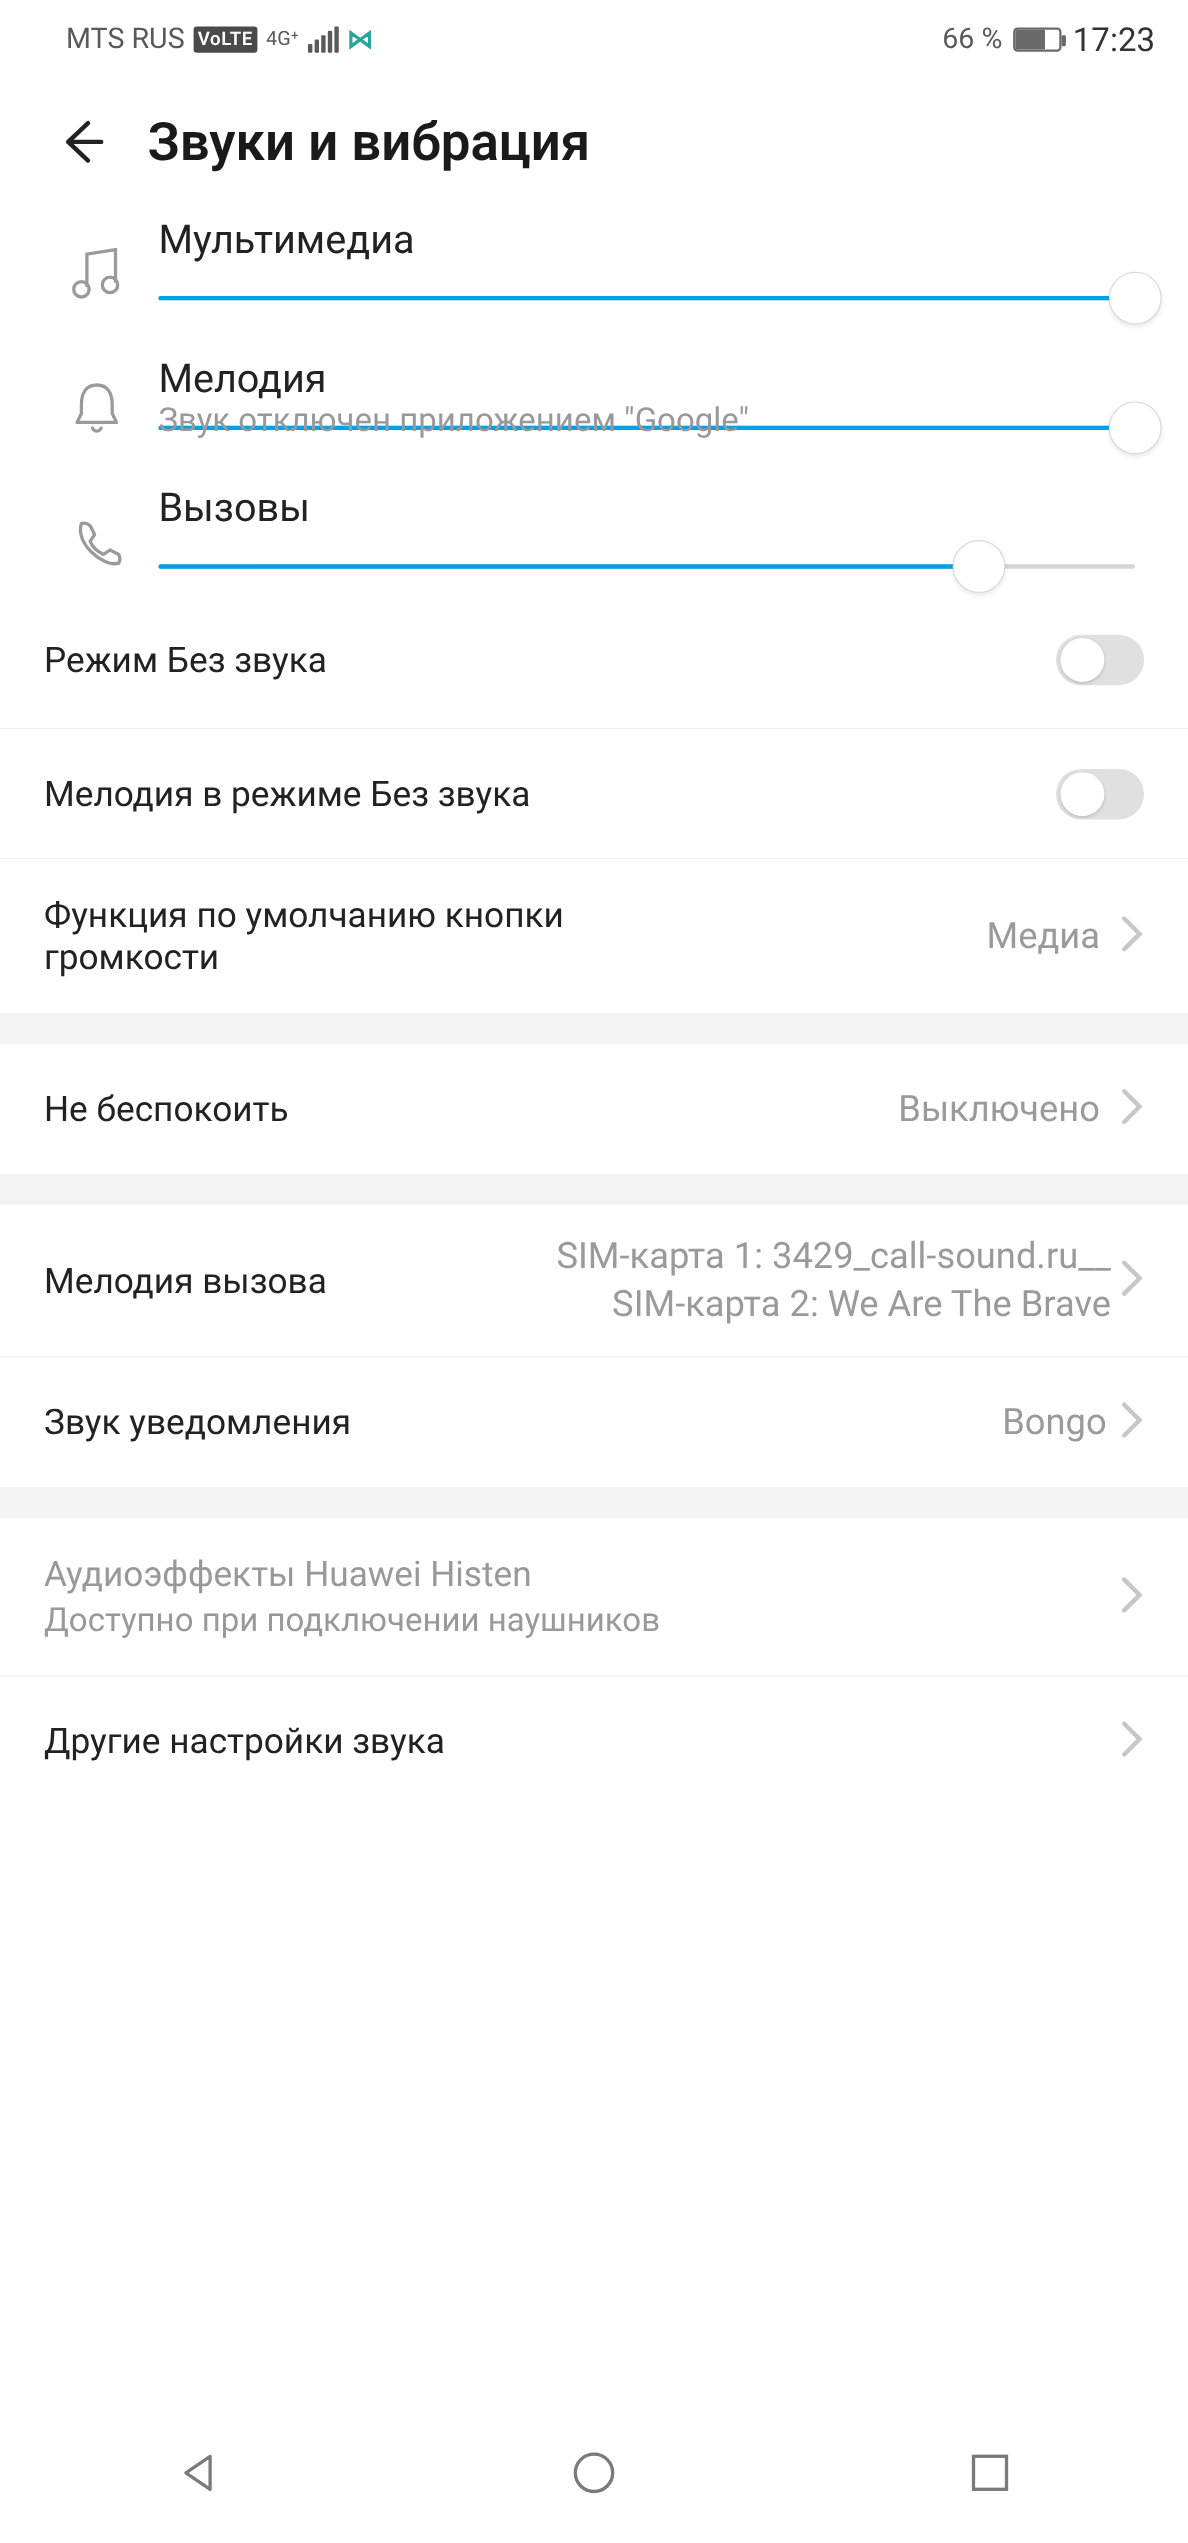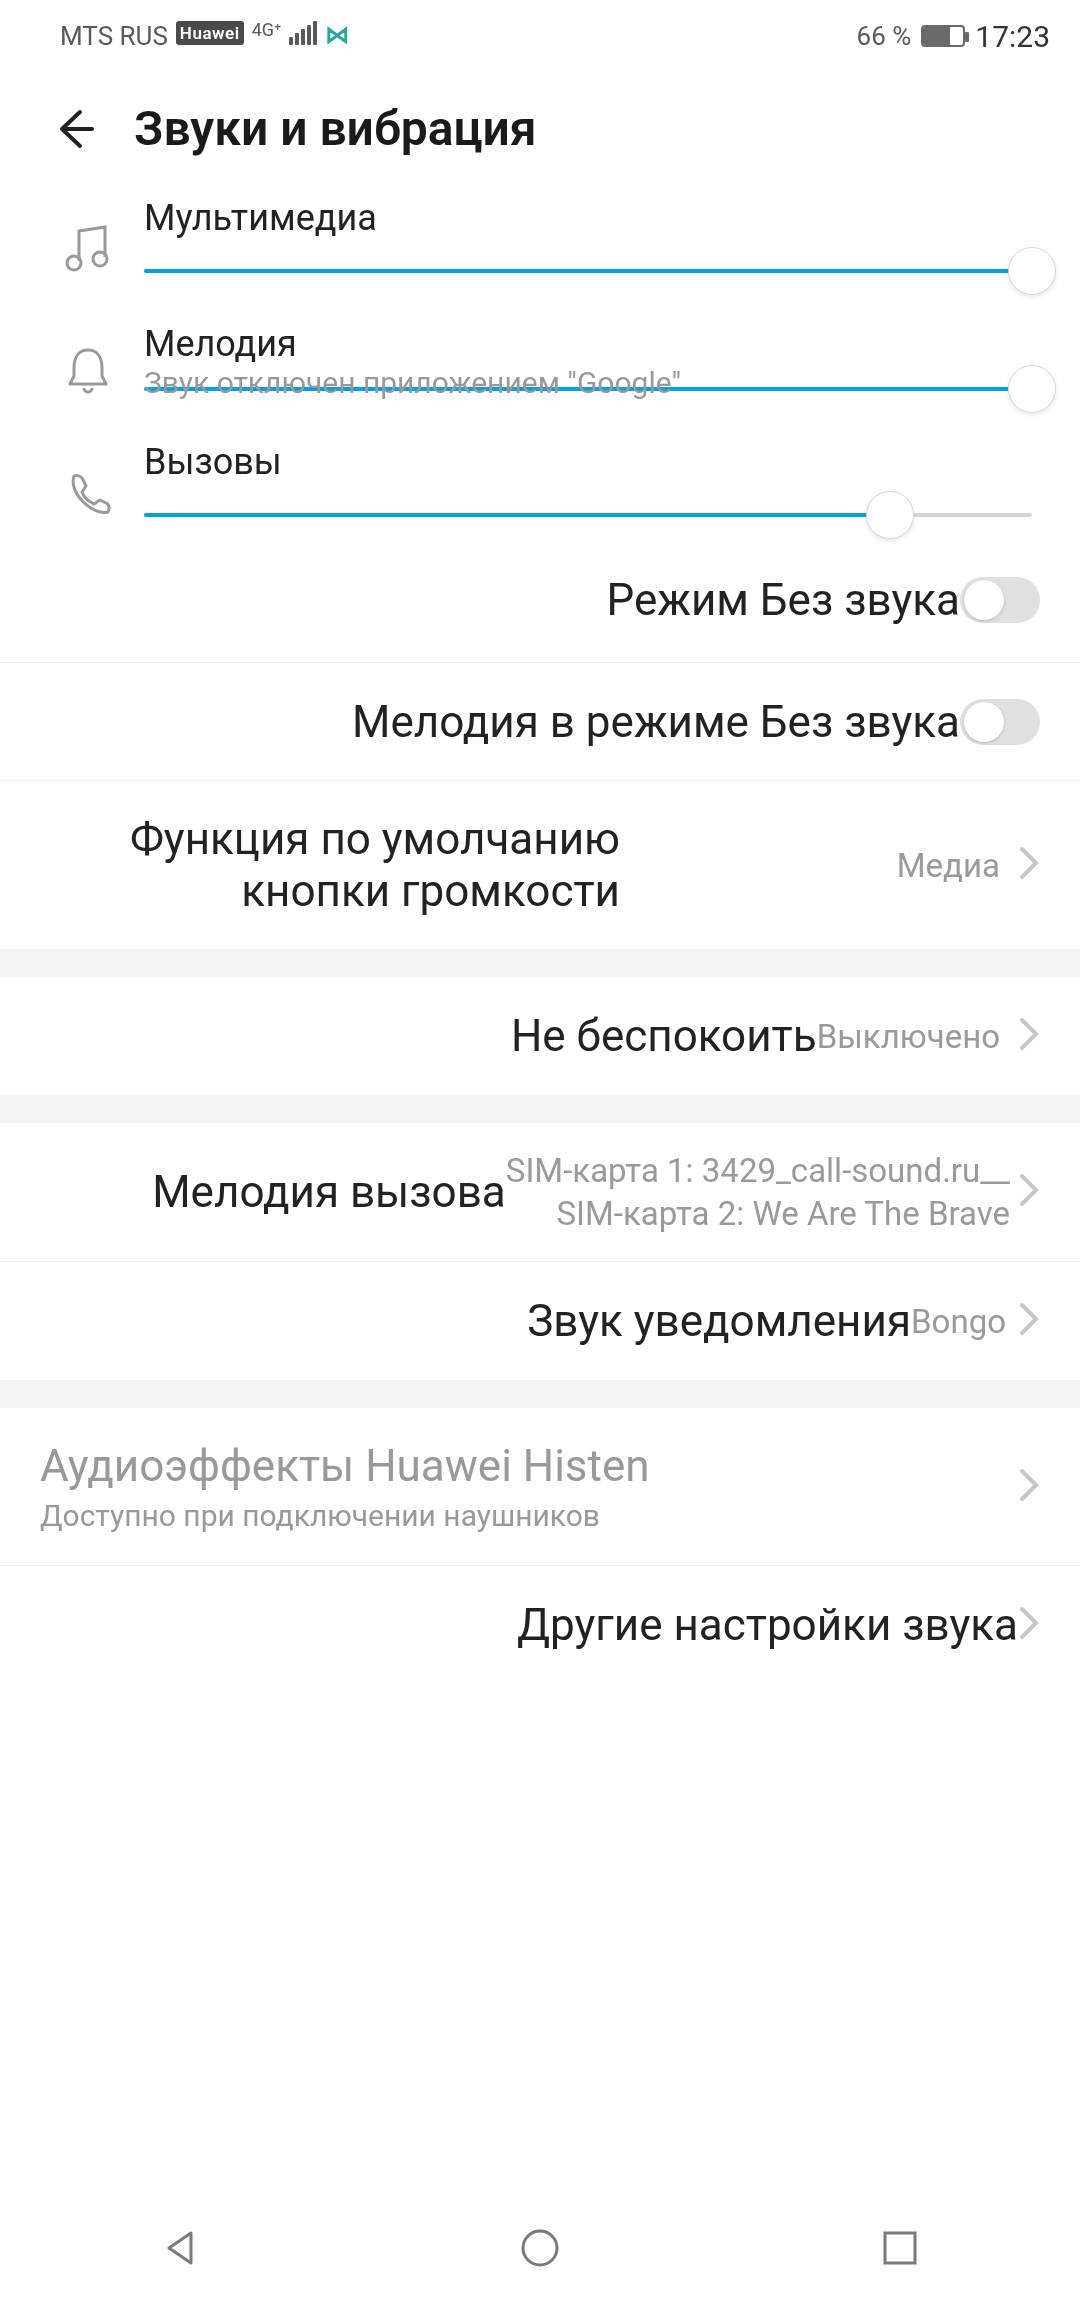--- a/index.html
+++ b/index.html
@@ -13,21 +13,21 @@
     }
     .statusbar {
       height: 72px;
       display: flex;
       justify-content: space-between;
       align-items: center;
       padding: 0 30px 0 60px;
       font-size: 26px;
       color: #5a5a5a;
     }
-    .status-left { display: flex; align-items: flex-start; gap: 8px; }
+    .status-left { display: flex; align-items: center; gap: 8px; }
     .status-right { display: flex; align-items: center; gap: 10px; }
     .volte-badge {
       background: #4a4a4a; color: #fff; font-size: 17px; padding: 2px 4px;
       border-radius: 3px; font-weight: 600; letter-spacing: 0.5px;
     }
     .fourg { font-size: 18px; line-height: 1; }
     .signal-bars { display: inline-flex; align-items: flex-end; gap: 2px; }
     .signal-bars span { width: 4px; background: #5a5a5a; border-radius: 1px; }
     .signal-bars span:nth-child(1){height:8px}.signal-bars span:nth-child(2){height:12px}
     .signal-bars span:nth-child(3){height:16px}.signal-bars span:nth-child(4){height:20px}
@@ -61,21 +61,21 @@
       background:#fff; border:1px solid #d8d8d8; transform:translate(-50%,-50%);
       box-shadow: 0 2px 5px rgba(0,0,0,0.1);
     }
     .section-gap { height: 28px; background:#f3f3f3; }
     .setting-row {
       display:flex; align-items:center; justify-content:space-between;
       padding: 32px 40px; min-height: 118px;
       border-bottom: 1px solid #eee;
     }
     .setting-row.noborder { border-bottom:none; }
-    .setting-label { font-size: 44px; color:#222; flex:1;text-align:right; }
+    .setting-label { font-size: 32px; color:#222; flex:1; }
     .setting-label.disabled { color:#999; }
     .setting-sub { font-size: 30px; color:#999; margin-top:6px; }
     .setting-value { font-size: 33px; color:#9a9a9a; text-align:right; margin-right: 10px; }
     .multi-value { display:flex; flex-direction:column; align-items:flex-end; gap:4px; }
     .chevron { color:#bdbdbd; }
     .switch {
       width: 80px; height: 46px; background:#e0e0e0; border-radius: 23px; position:relative;
     }
     .switch-knob {
       position:absolute; top:3px; left:4px; width:40px; height:40px; border-radius:50%;
@@ -88,21 +88,21 @@
       color:#6a6a6a;
     }
     .nav-btn { width:54px; height:54px; display:flex; align-items:center; justify-content:center; }
   </style>
 </head>
 <body>
 
 <div class="statusbar">
   <div class="status-left">
     <span>MTS RUS</span>
-    <span class="volte-badge">Huawei</span>
+    <span class="volte-badge">VoLTE</span>
     <span class="fourg">4G⁺</span>
     <span class="signal-bars">
         <span></span>
         <span></span>
         <span></span>
         <span></span>
         <span></span>
       </span>
     <span class="link-icon">⋈</span>
   </div>

